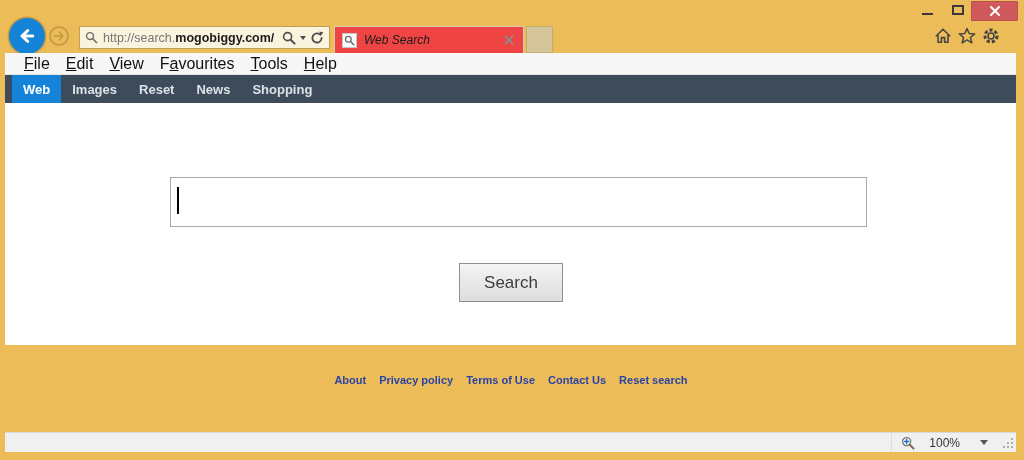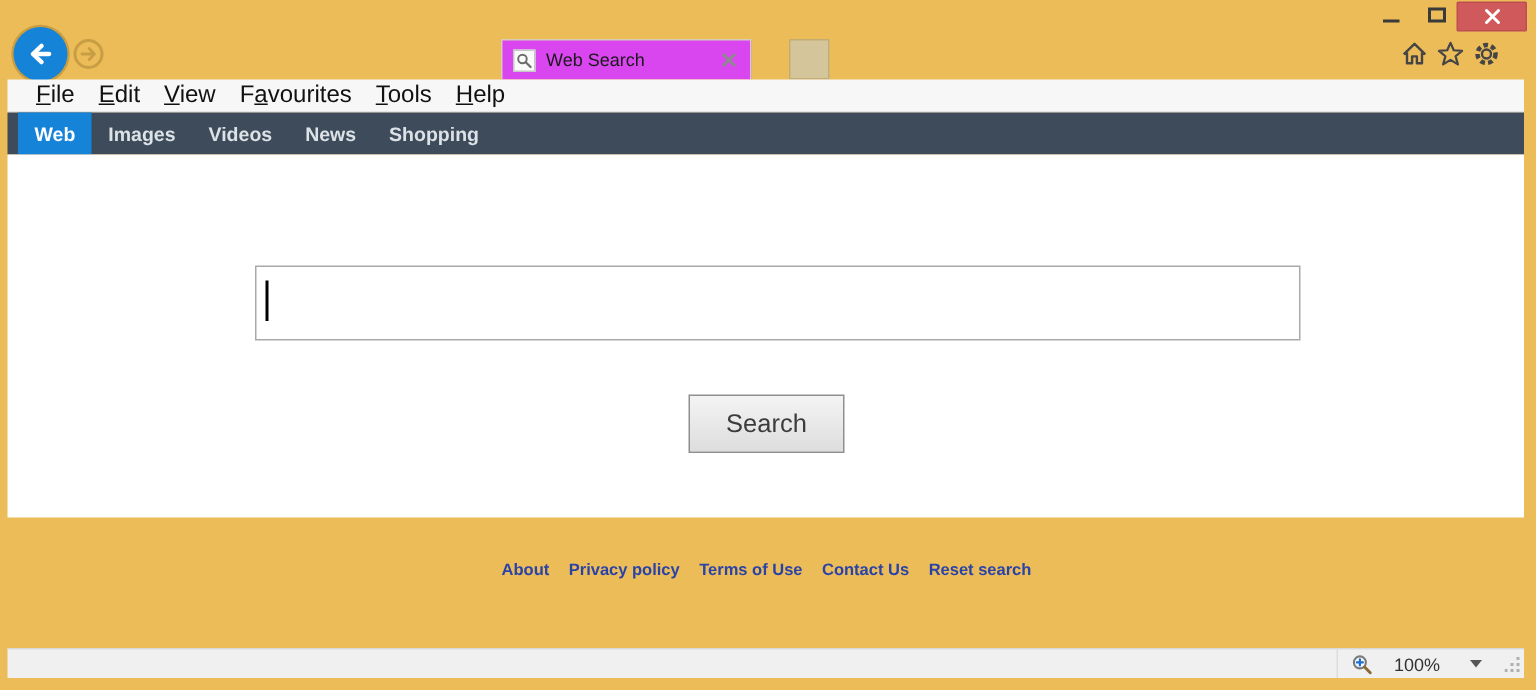--- a/index.html
+++ b/index.html
@@ -23,22 +23,22 @@
     border:2px solid #c79e44; display:flex; align-items:center; justify-content:center; }
 
   .address-bar { position:absolute; left:79px; top:26px; width:251px; height:23px;
     background:#faf3de; border:1px solid #bf9f55; display:flex; align-items:center; padding:0 5px; }
   .url-text { font-size:12.5px; white-space:nowrap; margin-left:5px; overflow:hidden; }
   .url-scheme { color:#767676; }
   .url-domain { color:#1b1b1b; font-weight:bold; }
   .addr-right { margin-left:auto; display:flex; align-items:center; gap:4px; }
   .caret-down { width:0; height:0; border-left:3.5px solid transparent; border-right:3.5px solid transparent; border-top:4px solid #4c4c4c; }
 
-  .tab { position:absolute; left:334px; top:26px; width:167px; height:27px; background:#d946ef;
-    border:1px solid #d6cdb4; border-bottom:none; display:flex; align-items:center; padding:0 7px; }
+  .tab { position:absolute; left:334px; top:26px; width:190px; height:27px; background:#ef4444;
+    border:1px solid #d6cdb4; border-bottom:none; display:flex; align-items:center; padding:0 7px;font-style:italic; }
   .favicon-box { width:15px; height:15px; border:1px solid #c6c6c6; background:#fafafa; display:flex; align-items:center; justify-content:center; }
   .tab-title { font-size:12px; color:#1a1a1a; margin-left:7px; white-space:nowrap; }
   .tab-close { margin-left:auto; display:flex; align-items:center; justify-content:center; width:14px; height:14px; }
   .new-tab-button { position:absolute; left:526px; top:26px; width:27px; height:27px; background:#d5c59b; border:1px solid #c4ad72; }
 
   .toolbar-icons { position:absolute; left:934px; top:27px; display:flex; align-items:center; gap:6px; }
   .tb-icon { width:18px; height:18px; display:flex; align-items:center; justify-content:center; }
 
   
   .menubar { position:absolute; left:5px; top:53px; width:1011px; height:22px; background:#f7f7f7;
@@ -95,20 +95,38 @@
     <svg width="26" height="26" viewBox="0 0 36 36">
       <path d="M26 18 H12 M19 10.5 L11 18 L19 25.5" stroke="#ffffff" stroke-width="4" fill="none" stroke-linecap="round" stroke-linejoin="round"></path>
     </svg>
   </div>
   <div class="forward-button">
     <svg width="14" height="14" viewBox="0 0 16 16">
       <path d="M3 8 H12 M8.5 3.8 L12.5 8 L8.5 12.2" stroke="#c79e44" stroke-width="2.2" fill="none" stroke-linecap="round" stroke-linejoin="round"></path>
     </svg>
   </div>
 
+  <div class="address-bar">
+    <svg width="13" height="13" viewBox="0 0 14 14">
+      <circle cx="5.4" cy="5.4" r="3.7" stroke="#6f6f6f" stroke-width="1.5" fill="none"></circle>
+      <path d="M8.3 8.3 L12.4 12.4" stroke="#6f6f6f" stroke-width="1.8" stroke-linecap="round"></path>
+    </svg>
+    <span class="url-text"><span class="url-scheme">http://search.</span><span class="url-domain">mogobiggy.com/</span></span>
+    <span class="addr-right">
+      <svg width="14" height="14" viewBox="0 0 14 14">
+        <circle cx="5.6" cy="5.6" r="4" stroke="#4c4c4c" stroke-width="1.6" fill="none"></circle>
+        <path d="M8.7 8.7 L12.6 12.6" stroke="#4c4c4c" stroke-width="2" stroke-linecap="round"></path>
+      </svg>
+      <span class="caret-down"></span>
+      <svg width="14" height="14" viewBox="0 0 14 14">
+        <path d="M11.6 7 a4.6 4.6 0 1 1 -1.4 -3.3" stroke="#4c4c4c" stroke-width="1.8" fill="none" stroke-linecap="round"></path>
+        <polygon points="9.4,0.6 13.4,1.6 10.4,5" fill="#4c4c4c"></polygon>
+      </svg>
+    </span>
+  </div>
 
   <div class="tab">
     <span class="favicon-box">
       <svg width="11" height="11" viewBox="0 0 12 12">
         <circle cx="4.7" cy="4.7" r="3.1" stroke="#6b6b6b" stroke-width="1.4" fill="none"></circle>
         <path d="M7.1 7.1 L10.6 10.6" stroke="#6b6b6b" stroke-width="1.6" stroke-linecap="round"></path>
       </svg>
     </span>
     <span class="tab-title">Web Search</span>
     <span class="tab-close">
@@ -143,21 +161,21 @@
     <span class="menu-item"><span></span><span class="ukey">E</span><span>dit</span></span>
     <span class="menu-item"><span></span><span class="ukey">V</span><span>iew</span></span>
     <span class="menu-item"><span>F</span><span class="ukey">a</span><span>vourites</span></span>
     <span class="menu-item"><span></span><span class="ukey">T</span><span>ools</span></span>
     <span class="menu-item"><span></span><span class="ukey">H</span><span>elp</span></span>
   </div>
 
   <div class="navbar">
     <span class="nav-item active">Web</span>
     <span class="nav-item">Images</span>
-    <span class="nav-item">Videos</span>
+    <span class="nav-item">Reset</span>
     <span class="nav-item">News</span>
     <span class="nav-item">Shopping</span>
   </div>
 
   <div class="page">
     <input class="search-input" type="text" value="" style="">
     <div class="text-caret"></div>
     <button class="search-button">Search</button>
     <div class="footer-links">
       <a>About</a>

